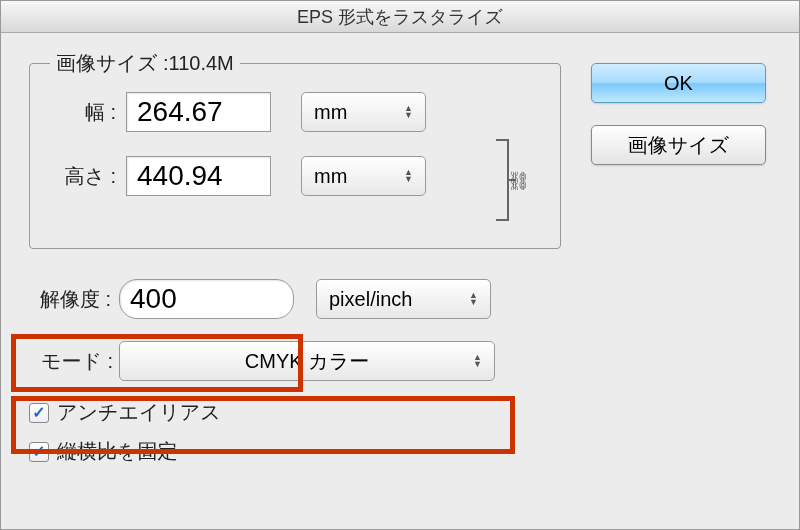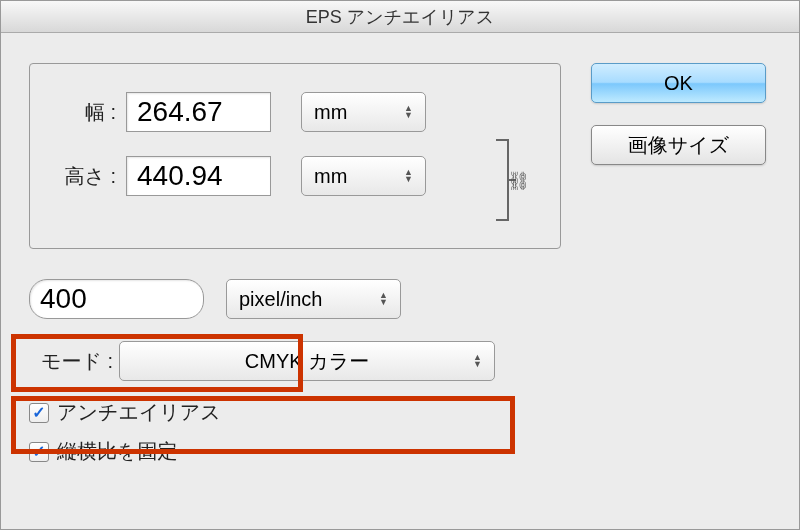--- a/index.html
+++ b/index.html
@@ -217,26 +217,27 @@
       font-weight: bold;
     }
     .size-rows {
       position: relative;
     }
   </style>
 </head>
 <body>
 
 <div class="dialog">
-  <div class="titlebar">EPS アンチエイリアス</div>
+  <div class="titlebar">EPS 形式をラスタライズ</div>
   <div class="content">
     <div class="main-area">
       <div class="left">
 
         <div class="fieldset">
+          <div class="legend">画像サイズ :110.4M</div>
           <div class="size-rows">
             <div class="row">
               <div class="label label-wh">幅 :</div>
               <input class="input input-wh" value="264.67" style="">
               <div class="select select-unit">
                 <span>mm</span>
                 <span class="stepper">▲<br>▼</span>
               </div>
             </div>
             <div class="row">
@@ -251,20 +252,21 @@
             <div class="link-bracket">
               <svg viewBox="0 0 30 92">
                 <path d="M 2 6 L 14 6 L 14 86 L 2 86 M 14 46 L 22 46" stroke="#666" stroke-width="2" fill="none"></path>
               </svg>
               <span class="link-icon">⛓</span>
             </div>
           </div>
         </div>
 
         <div class="row" style="margin-bottom:22px;">
+          <div class="label label-res">解像度 :</div>
           <input class="input input-res" value="400" style="">
           <div class="select select-res-unit">
             <span>pixel/inch</span>
             <span class="stepper">▲<br>▼</span>
           </div>
         </div>
 
         <div class="row" style="margin-bottom:18px;">
           <div class="label label-mode">モード :</div>
           <div class="select select-mode">

